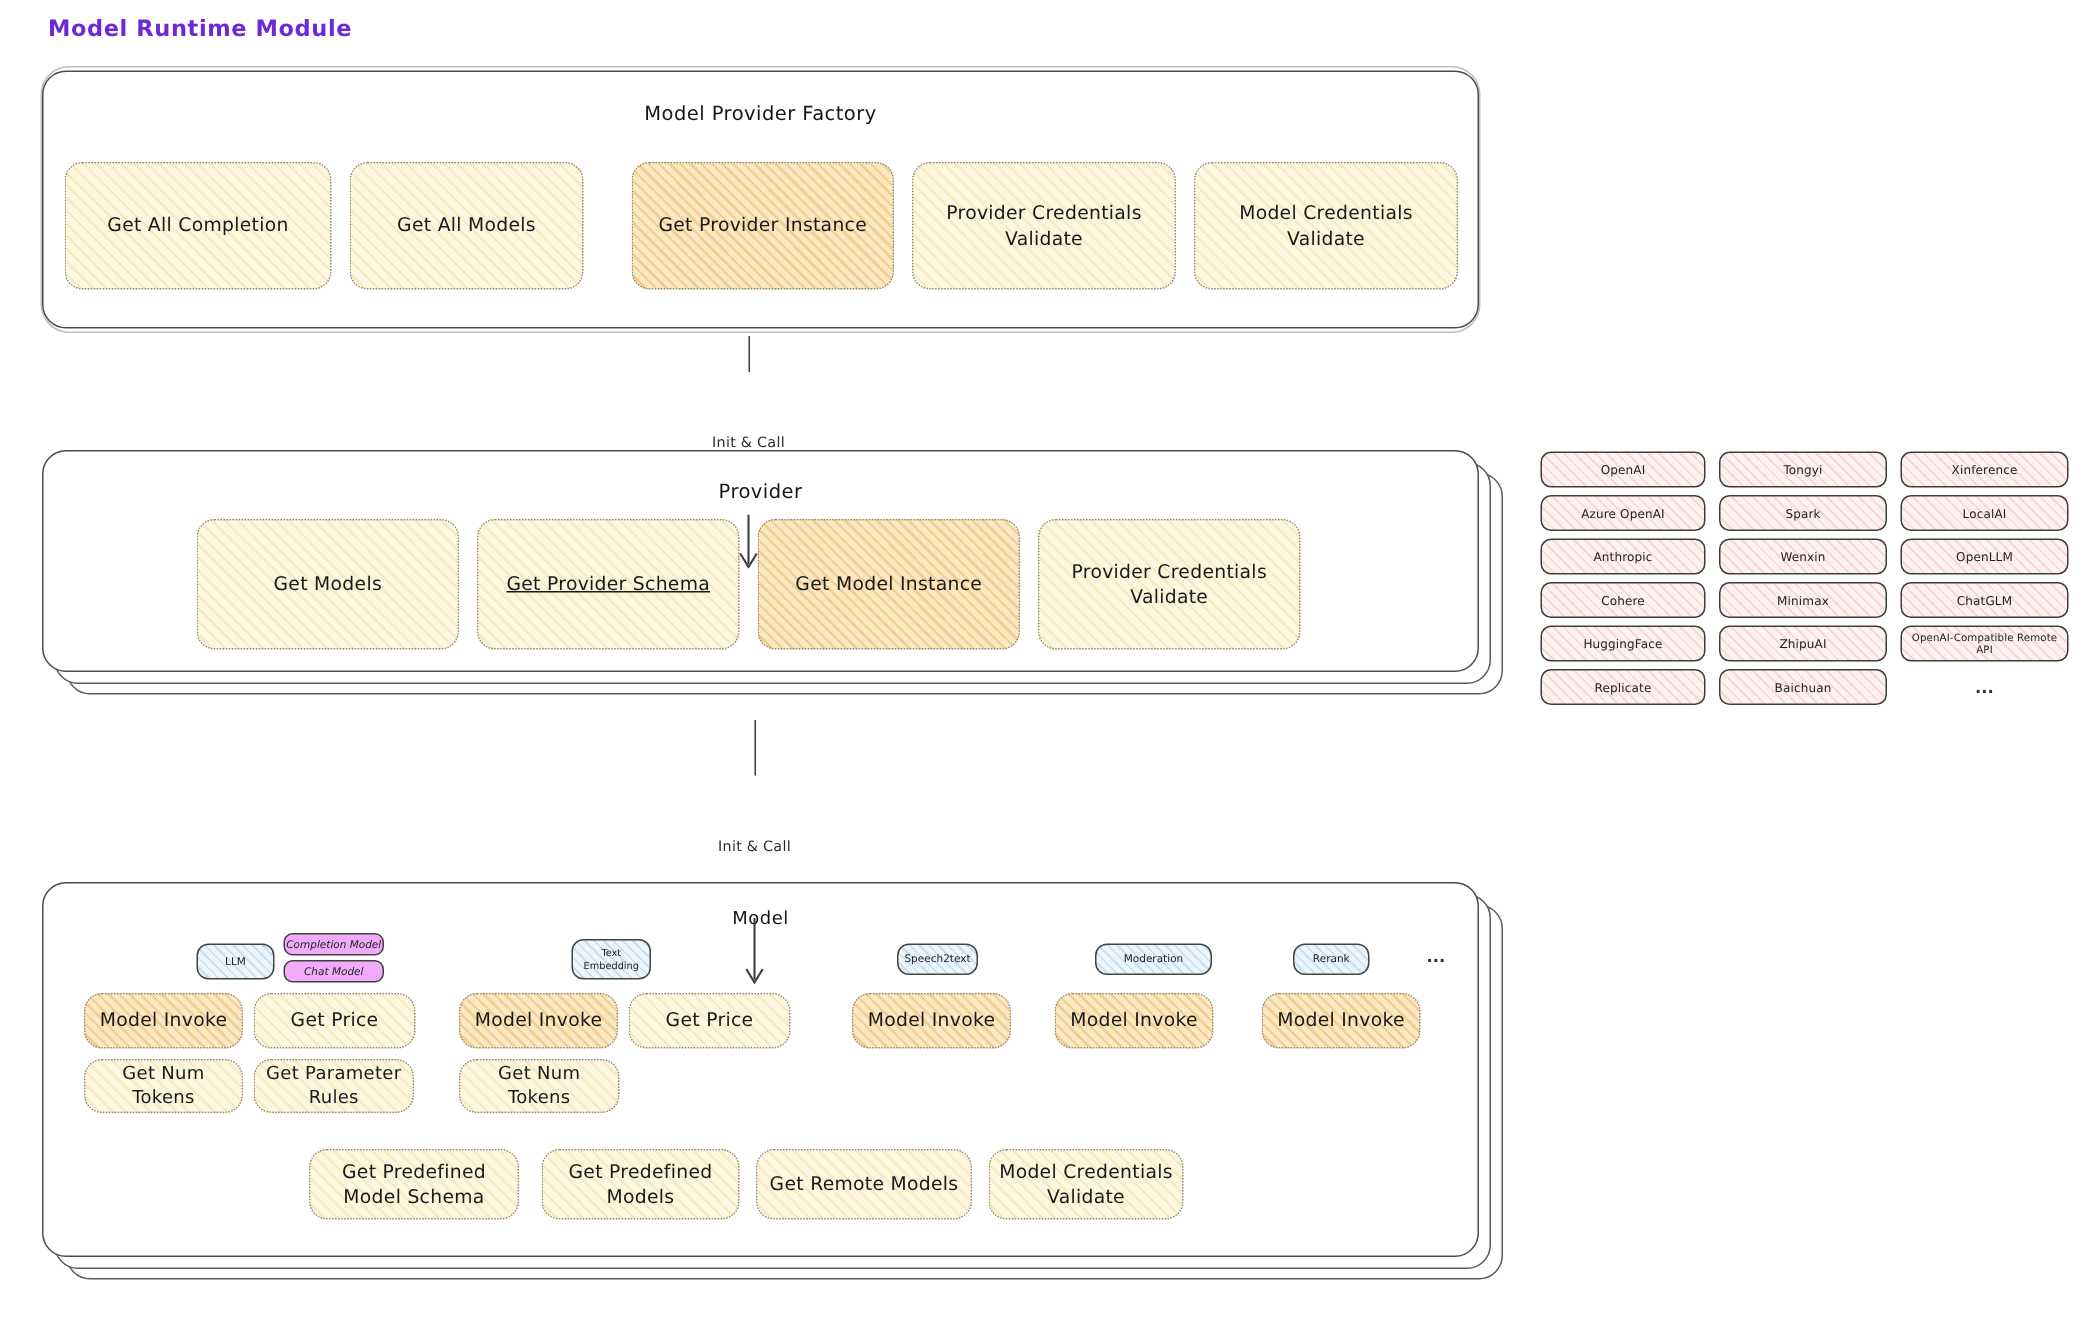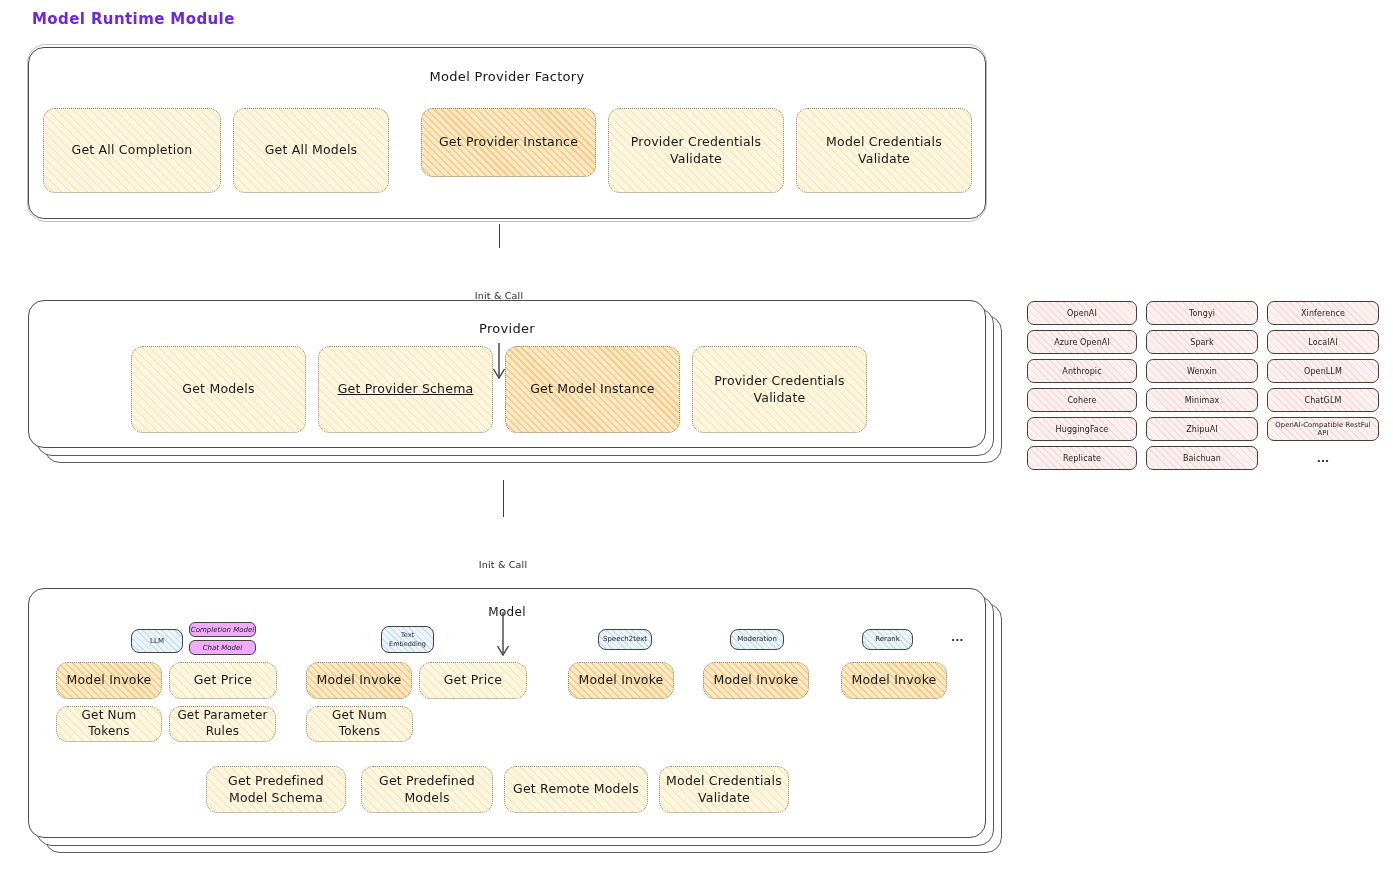--- a/index.html
+++ b/index.html
@@ -87,21 +87,21 @@
 <body>
 
 <div class="canvas">
 
   <div class="diagram-title">Model Runtime Module</div>
 
   <div class="container-box rough" style="left:28px; top:47px; width:958px; height:172px;">
     <div class="container-title" style="top:21px;">Model Provider Factory</div>
     <div class="btn fill-yellow" style="left:14px;  top:60px; width:178px; height:85px;">Get All Completion</div>
     <div class="btn fill-yellow" style="left:204px; top:60px; width:156px; height:85px;">Get All Models</div>
-    <div class="btn fill-orange" style="left:392px; top:60px; width:175px; height:69px;">Get Provider Instance</div>
+    <div class="btn fill-orange" style="left:392px; top:60px; width:175px; height:85px;">Get Provider Instance</div>
     <div class="btn fill-yellow" style="left:579px; top:60px; width:176px; height:85px;">Provider Credentials Validate</div>
     <div class="btn fill-yellow" style="left:767px; top:60px; width:176px; height:85px;">Model Credentials Validate</div>
   </div>
 
   <div class="arrow" style="left:458px; top:224px; width:82px;">
     <div class="seg" style="height:24px;"></div>
     <div class="arrow-label">Init &amp; Call</div>
     <svg width="14" height="36" viewBox="0 0 14 36">
       <line x1="7" y1="0" x2="7" y2="33" stroke="#3d3d3d" stroke-width="1.4"></line>
       <path d="M1.5 26 L7 35 L12.5 26" fill="none" stroke="#3d3d3d" stroke-width="1.4"></path>
@@ -126,21 +126,21 @@
     <div class="pill-pink">Spark</div>
     <div class="pill-pink">LocalAI</div>
     <div class="pill-pink">Anthropic</div>
     <div class="pill-pink">Wenxin</div>
     <div class="pill-pink">OpenLLM</div>
     <div class="pill-pink">Cohere</div>
     <div class="pill-pink">Minimax</div>
     <div class="pill-pink">ChatGLM</div>
     <div class="pill-pink">HuggingFace</div>
     <div class="pill-pink">ZhipuAI</div>
-    <div class="pill-pink small-label">OpenAI-Compatible RestFul API</div>
+    <div class="pill-pink small-label">OpenAI-Compatible Remote API</div>
     <div class="pill-pink">Replicate</div>
     <div class="pill-pink">Baichuan</div>
     <div class="grid-more">...</div>
   </div>
 
   <div class="arrow" style="left:462px; top:480px; width:82px;">
     <div class="seg" style="height:37px;"></div>
     <div class="arrow-label">Init &amp; Call</div>
     <svg width="14" height="44" viewBox="0 0 14 44">
       <line x1="7" y1="0" x2="7" y2="41" stroke="#3d3d3d" stroke-width="1.4"></line>
@@ -151,21 +151,21 @@
   <div class="stack-layer z1" style="left:44px; top:603px; width:958px; height:250px;"></div>
   <div class="stack-layer z2" style="left:36px; top:596px; width:958px; height:250px;"></div>
   <div class="container-box" style="left:28px; top:588px; width:958px; height:250px;">
     <div class="container-title" style="top:16px; font-size:12px;">Model</div>
 
     <div class="tab-blue" style="left:102px; top:40px; width:52px; height:24px;">LLM</div>
     <div class="tab-white" style="left:160px; top:33px; width:67px; height:15px;">Completion Model</div>
     <div class="tab-white" style="left:160px; top:51px; width:67px; height:15px;">Chat Model</div>
     <div class="tab-blue" style="left:352px; top:37px; width:53px; height:27px; font-size:6.5px; padding:0 4px;">Text Embedding</div>
     <div class="tab-blue" style="left:569px; top:40px; width:54px; height:21px;">Speech2text</div>
-    <div class="tab-blue" style="left:701px; top:40px; width:54px; height:21px;">Moderation</div>
+    <div class="tab-blue" style="left:701px; top:40px; width:78px; height:21px;">Moderation</div>
     <div class="tab-blue" style="left:833px; top:40px; width:51px; height:21px;">Rerank</div>
     <div class="more-dots" style="left:922px; top:42px;">...</div>
 
     <div class="btn fill-orange" style="left:27px;  top:73px; width:106px; height:37px;">Model Invoke</div>
     <div class="btn fill-yellow" style="left:140px; top:73px; width:108px; height:37px;">Get Price</div>
     <div class="btn fill-orange" style="left:277px; top:73px; width:106px; height:37px;">Model Invoke</div>
     <div class="btn fill-yellow" style="left:390px; top:73px; width:108px; height:37px;">Get Price</div>
     <div class="btn fill-orange" style="left:539px; top:73px; width:106px; height:37px;">Model Invoke</div>
     <div class="btn fill-orange" style="left:674px; top:73px; width:106px; height:37px;">Model Invoke</div>
     <div class="btn fill-orange" style="left:812px; top:73px; width:106px; height:37px;">Model Invoke</div>

